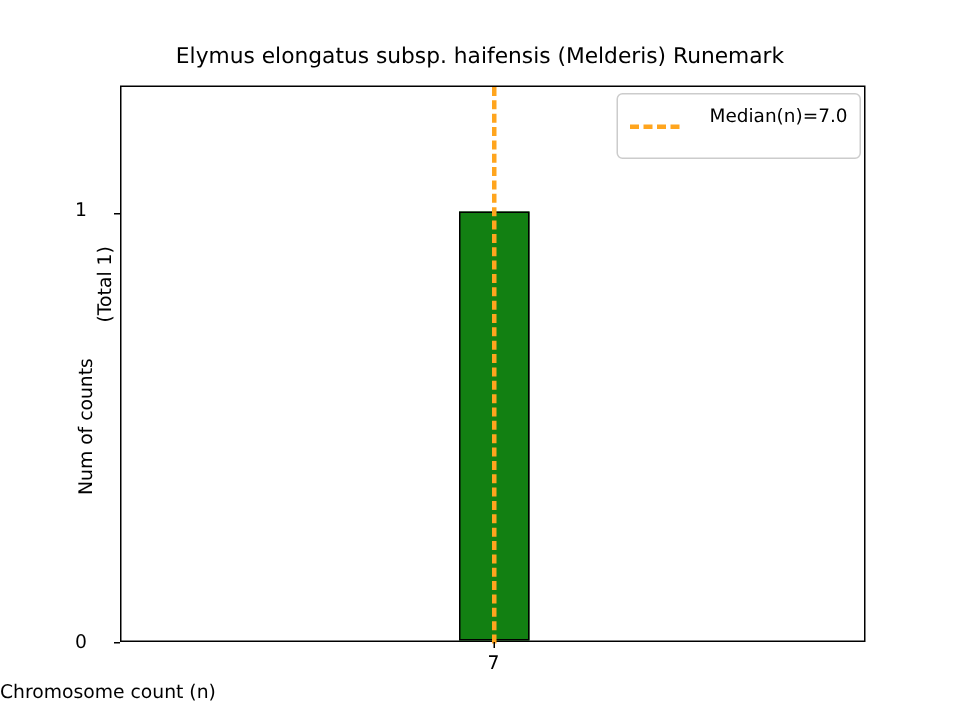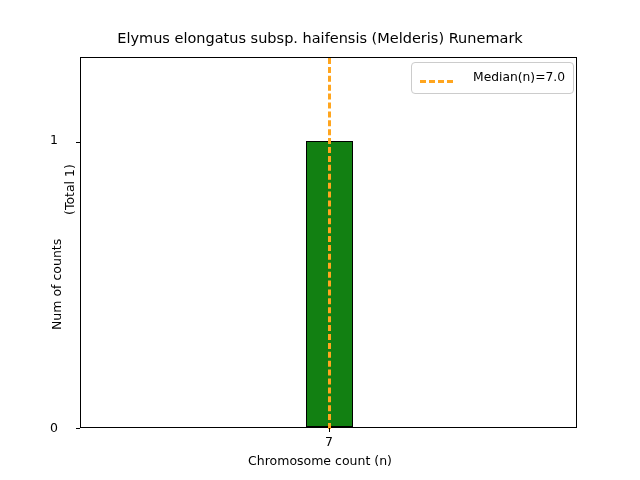--- a/index.html
+++ b/index.html
@@ -88,21 +88,21 @@
     text-align: center;
     width: 60px;
   }
 
   
   #xlabel {
     position: absolute;
     top: 453px;
     left: 0;
     width: 640px;
-    text-align: center;
+    text-align: left;
     font-size: 12.5px;
     color: #000000;
   }
   #ylabel-wrap {
     position: absolute;
     left: 0;
     top: 0;
     width: 640px;
     height: 480px;
     pointer-events: none;
@@ -127,23 +127,23 @@
   
   #legend {
     position: absolute;
     left: 411px;
     top: 62px;
     width: 163px;
     box-sizing: border-box;
     border: 1px solid #cccccc;
     border-radius: 4px;
     background: #ffffff;
-    padding: 6px 8px 7px 8px;
+    padding: 6px 8px 19px 8px;
     display: flex;
-    align-items: center;
+    align-items: flex-end;
     gap: 9px;
   }
   #legend-swatch {
     flex: 0 0 auto;
     width: 33px;
     height: 0;
     margin-top: 8px;
     border-top: 3px dashed #ffa51e;
   }
   #legend-text {

